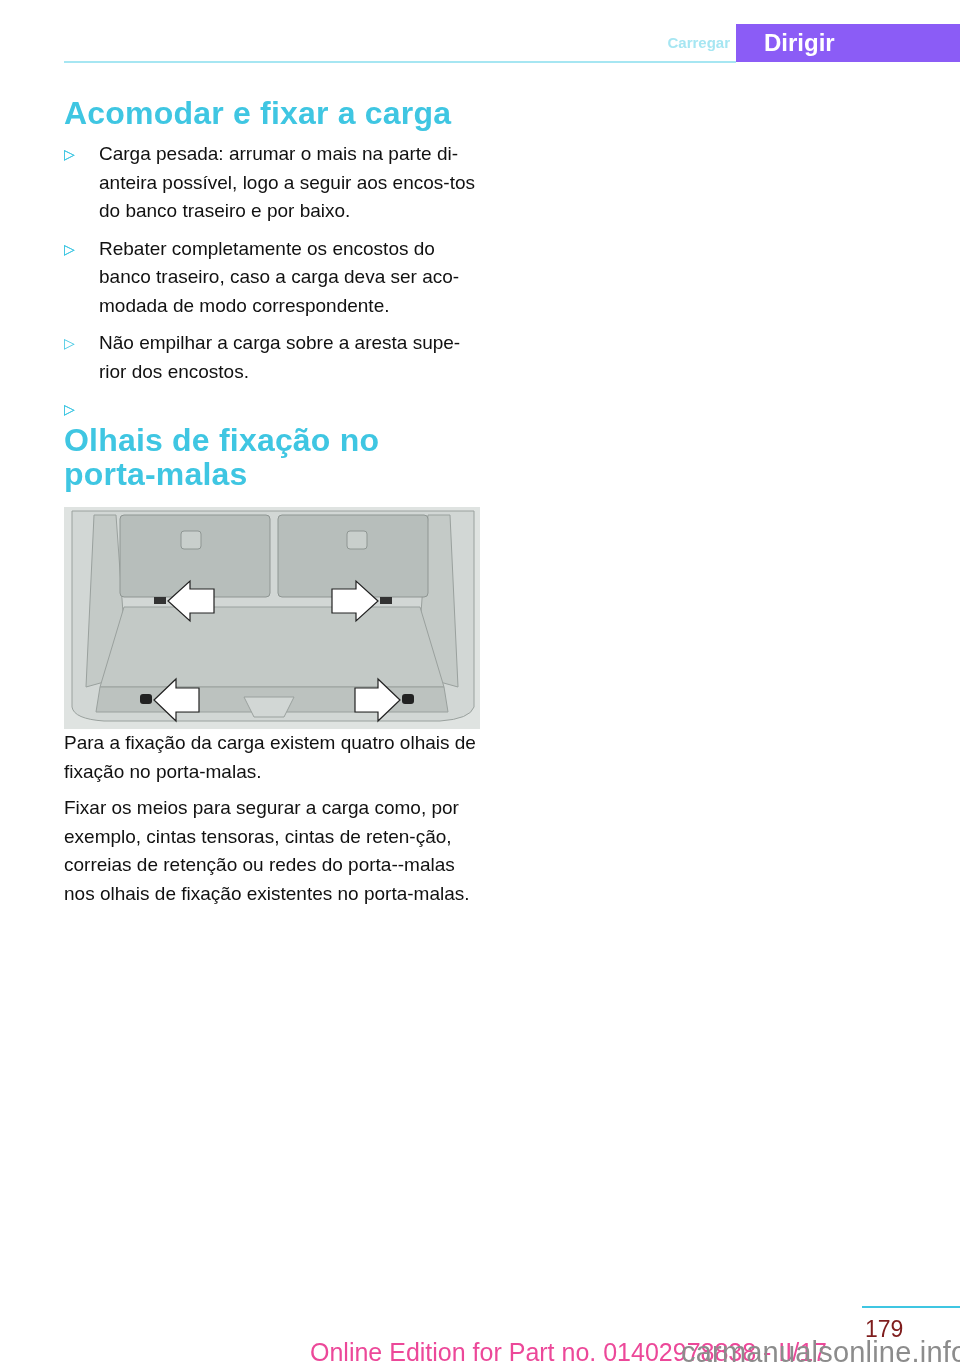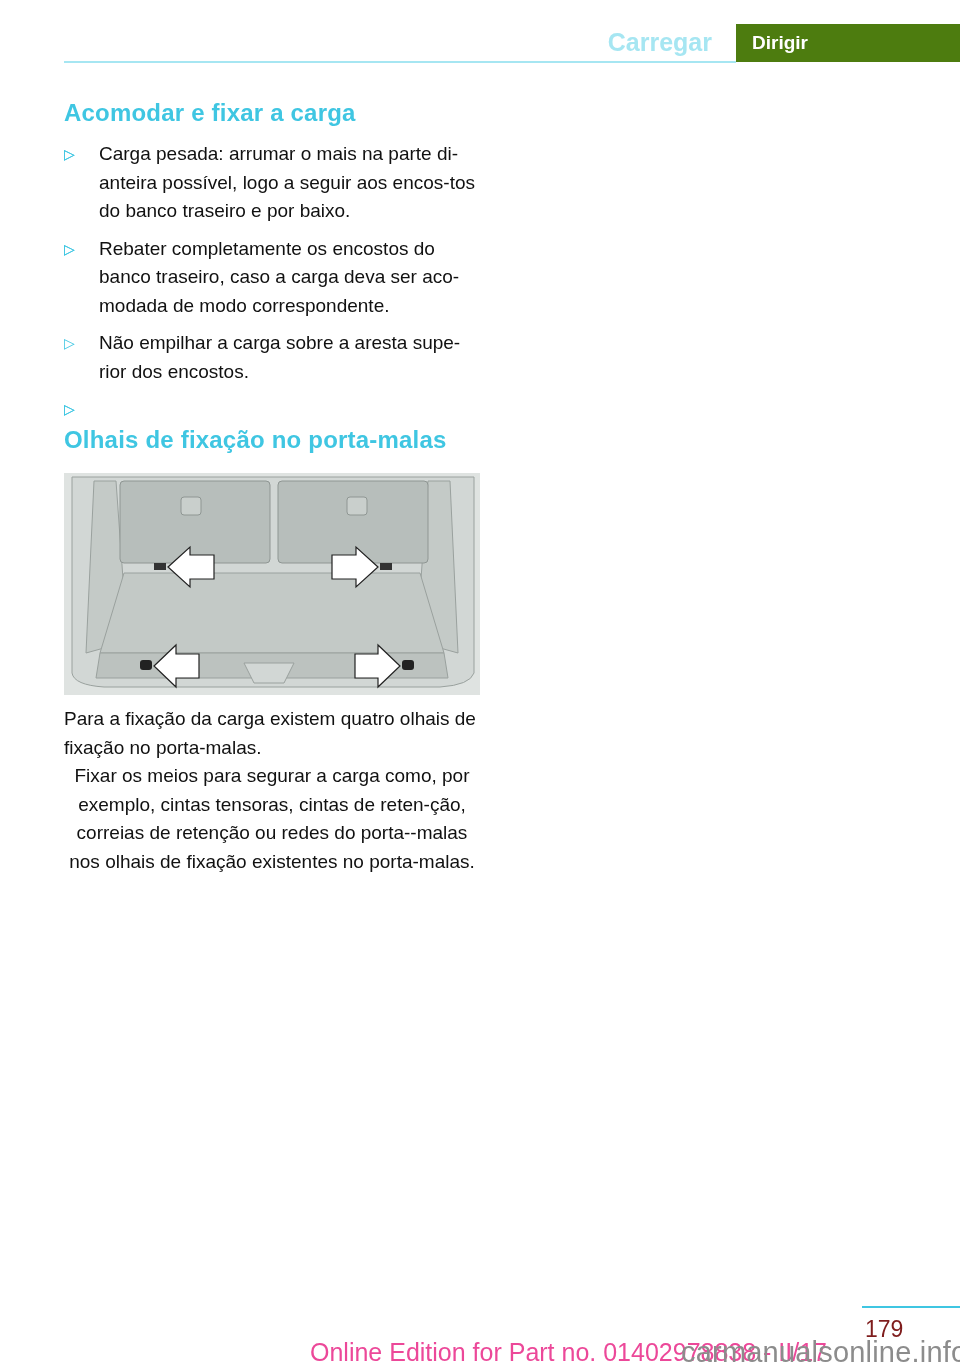--- a/index.html
+++ b/index.html
@@ -6,50 +6,50 @@
     body {
       width: 960px; height: 1362px; position: relative; overflow: hidden;
       font-family: "Liberation Sans", "DejaVu Sans", sans-serif; color: #111;
     }
     .header-rule {
       position: absolute; left: 64px; top: 61px; width: 672px; height: 2px;
       background: #a6e6f2;
     }
     .tab-inactive {
       position: absolute; left: 600px; top: 24px; width: 136px; height: 37px;
-      color: #a6e6f2; font-weight: bold; font-size: 25px;
-      display: flex; align-items: center; justify-content: flex-end; padding-right: 24px; box-sizing: border-box;
+      color: #a6e6f2; font-weight: bold; font-size: 15px;
+      display: flex; align-items: center; justify-content: flex-end; padding-right: 6px; box-sizing: border-box;
     }
     .tab-active {
       position: absolute; left: 736px; top: 24px; width: 224px; height: 38px;
-      background: #4d7c0f; color: #ffffff; font-weight: bold; font-size: 19px;
-      display: flex; align-items: center; padding-left: 16px; box-sizing: border-box;
+      background: #8b5cf6; color: #ffffff; font-weight: bold; font-size: 24px;
+      display: flex; align-items: center; padding-left: 28px; box-sizing: border-box;
     }
     .content { position: absolute; left: 64px; top: 96px; width: 416px; }
     h1.section-title {
-      margin: 0; color: #3fc6e2; font-weight: bold; font-size: 24px; line-height: 34px;
+      margin: 0; color: #3fc6e2; font-weight: bold; font-size: 32px; line-height: 34px;
       letter-spacing: 0.2px;
     }
     ul.bullets { list-style: none; margin: 10px 0 0 0; padding: 0; }
     ul.bullets li {
       position: relative; padding-left: 35px; font-size: 19px; line-height: 28.5px;
       margin-bottom: 9px;
     }
     ul.bullets li .bullet {
       position: absolute; left: 0; top: 0; color: #3fc6e2; font-size: 14px;
     }
     h1.section-title.second { margin-top: 37px; }
     .figure {
       margin-top: 16px; width: 416px; height: 222px; position: relative;
       background: #c9cfcc; overflow: hidden;
     }
     .figure svg { display: block; }
     p.body-text { margin: 0; font-size: 19px; line-height: 28.5px; }
-    p.body-text.first { margin-top: 10px; }
-    p.body-text + p.body-text { margin-top: 0; text-align: center; }
+    p.body-text.first { margin-top: 0; }
+    p.body-text + p.body-text { margin-top: 8px; }
     .page-rule {
       position: absolute; left: 862px; top: 1306px; width: 98px; height: 2px; background: #3fc6e2;
     }
     .page-number {
       position: absolute; left: 865px; top: 1316px; font-size: 23px; color: #7f1d1d;
     }
     .footer-text {
       position: absolute; left: 310px; top: 1338px; font-size: 25px; color: #ec4899; white-space: nowrap;
     }
     .watermark {

